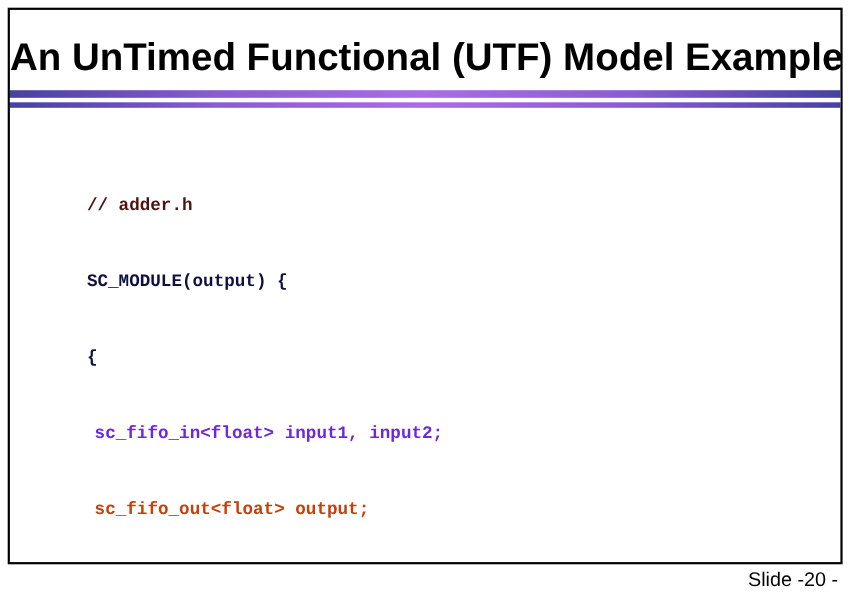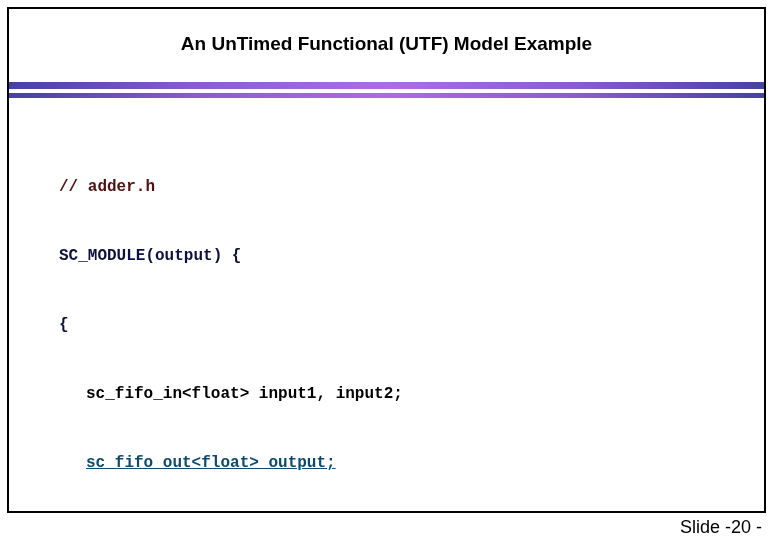--- a/index.html
+++ b/index.html
@@ -25,21 +25,21 @@
     background: #ffffff;
     box-sizing: content-box;
   }
   .slide-title {
     position: absolute;
     left: 0;
     right: 0;
     top: 24px;
     text-align: center;
     font-family: "Liberation Sans", sans-serif;
-    font-size: 19px;
+    font-size: 35px;
     font-weight: bold;
     color: #000000;
     letter-spacing: 0px;
     white-space: nowrap;
   }
   .divider {
     position: absolute;
     left: 0;
     right: 0;
     top: 73px;
@@ -60,21 +60,21 @@
     position: absolute;
     left: 50px;
     top: 121px;
     font-family: "Liberation Mono", "DejaVu Sans Mono", monospace;
     font-size: 16px;
     font-weight: bold;
     line-height: 23px;
     white-space: pre;
   }
   .code-line { height: 23px; }
-  .indent-0 { padding-left: 0px; }
+  .indent-0 { padding-left: 0px; margin-left: 20px; }
   .indent-1 { padding-left: 27px; }
   .footer {
     position: absolute;
     right: 18px;
     top: 517px;
     font-family: "Liberation Sans", sans-serif;
     font-size: 18px;
     color: #000000;
   }
 </style>
@@ -90,22 +90,22 @@
     <div class="divider">
       <div class="bar-top"></div>
       <div class="bar-gap"></div>
       <div class="bar-bottom"></div>
     </div>
 
     <div class="code-block">
       <div class="code-line indent-0" style="color: rgb(79, 17, 17);">// adder.h</div>
       <div class="code-line indent-0" style="color: rgb(16, 16, 64);">SC_MODULE(output) {</div>
       <div class="code-line indent-0" style="color: rgb(16, 16, 64);">{</div>
-      <div class="code-line indent-1" style="color: #000000; text-align: right;">sc_fifo_in&lt;float&gt; input1, input2;</div>
-      <div class="code-line indent-1" style="color: #0c4a6e; text-decoration: underline;">sc_fifo_out&lt;float&gt; output;</div>
+      <div class="code-line indent-1" style="color: #6d28d9; text-align: right;">sc_fifo_in&lt;float&gt; input1, input2;</div>
+      <div class="code-line indent-1" style="color: #c2410c;">sc_fifo_out&lt;float&gt; output;</div>
       <div class="code-line indent-0"></div>
       
       
       
       
       
       
       
       
       

